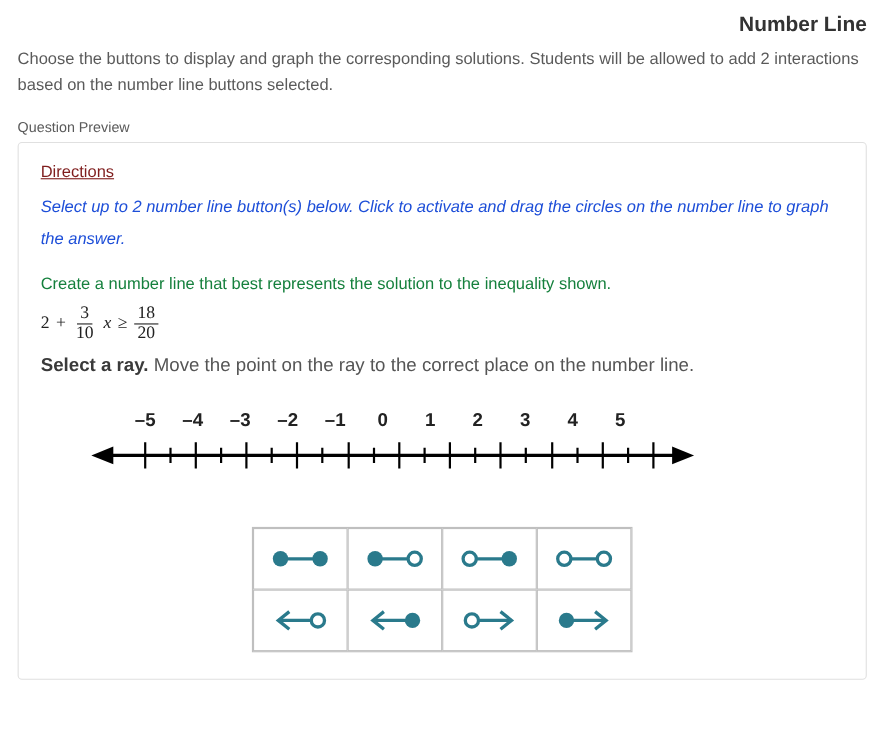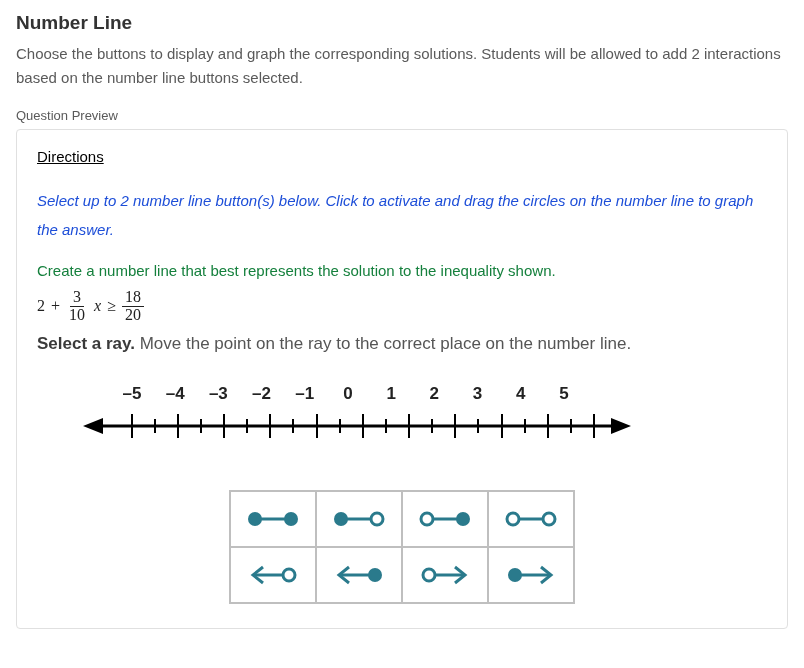--- a/index.html
+++ b/index.html
@@ -9,42 +9,43 @@
     font-family: "Segoe UI", "Helvetica Neue", Arial, sans-serif;
     color: #3a3a3a;
     background: #fff;
     width: 804px;
   }
   h2.title {
     font-size: 19px;
     font-weight: 600;
     color: #333;
     margin: 0 0 8px 0;
+    text-align: right;
   }
   p.subtitle {
     font-size: 15px;
     color: #5a5a5a;
     margin: 0 4px 18px 0;
     line-height: 1.6;
   }
   .qprev {
     font-size: 13px;
     color: #5a5a5a;
     margin-bottom: 6px;
   }
   .preview-box {
     border: 1px solid #e0e0e0;
     border-radius: 4px;
     padding: 18px 20px 24px 20px;
   }
   .directions-h {
     font-size: 15px;
     text-decoration: underline;
-    color: #000000;
-    margin-bottom: 22px;
+    color: #7f1d1d;
+    margin-bottom: 10px;
   }
   .directions-body {
     font-style: italic;
     font-size: 15px;
     color: #1d4ed8;
     line-height: 1.9;
     margin-bottom: 18px;
   }
   .question-text {
     font-size: 15px;

